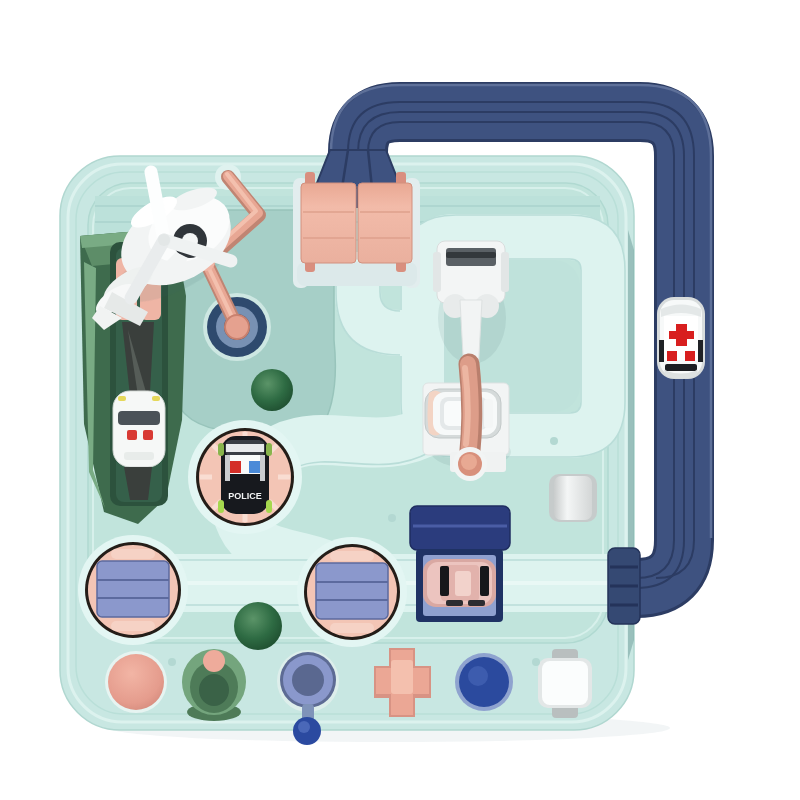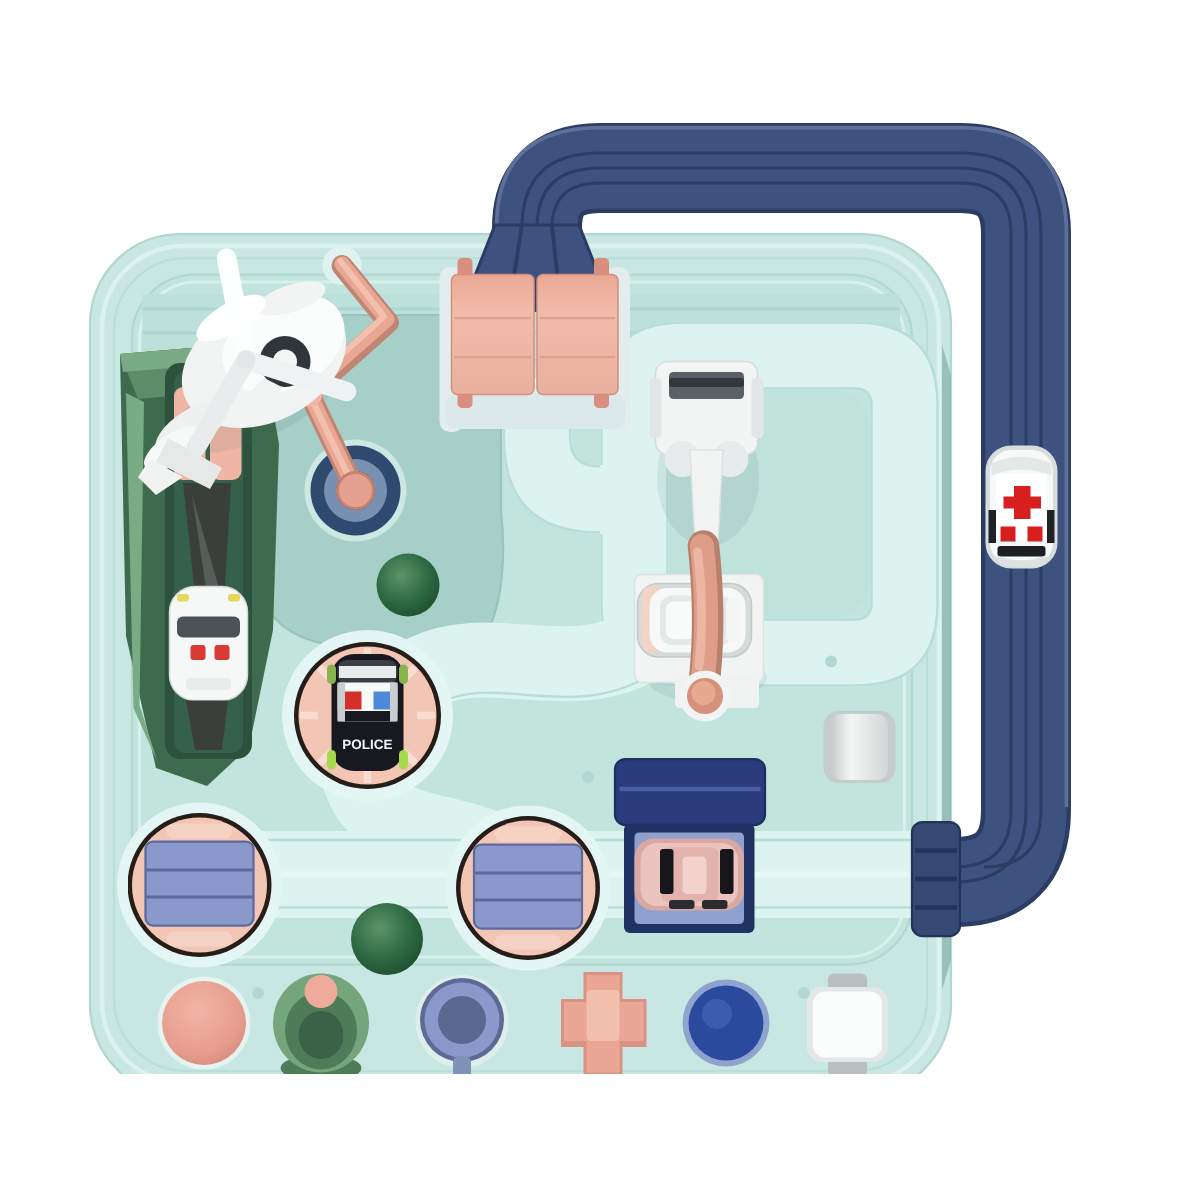--- a/index.html
+++ b/index.html
@@ -1,16 +1,16 @@
 <!DOCTYPE html>
 <html><head>
 <meta charset="utf-8">
 <style>
 html,body{margin:0;padding:0;background:#ffffff;font-family:"Liberation Sans",sans-serif;}
-#wrap{width:800px;height:716px;position:relative;overflow:hidden;text-align:center;}
+#wrap{width:800px;height:800px;position:relative;overflow:hidden;text-align:center;}
 </style>
 </head>
 <body>
 <div id="wrap">
 <svg width="800" height="800" viewBox="0 0 800 800">
 <defs>
 <radialGradient id="ballG" cx="40%" cy="35%" r="75%">
  <stop offset="0%" stop-color="#5b9468"></stop>
           <stop offset="55%" stop-color="#2e6b43"></stop>
           <stop offset="100%" stop-color="#1c4a2d"></stop>

